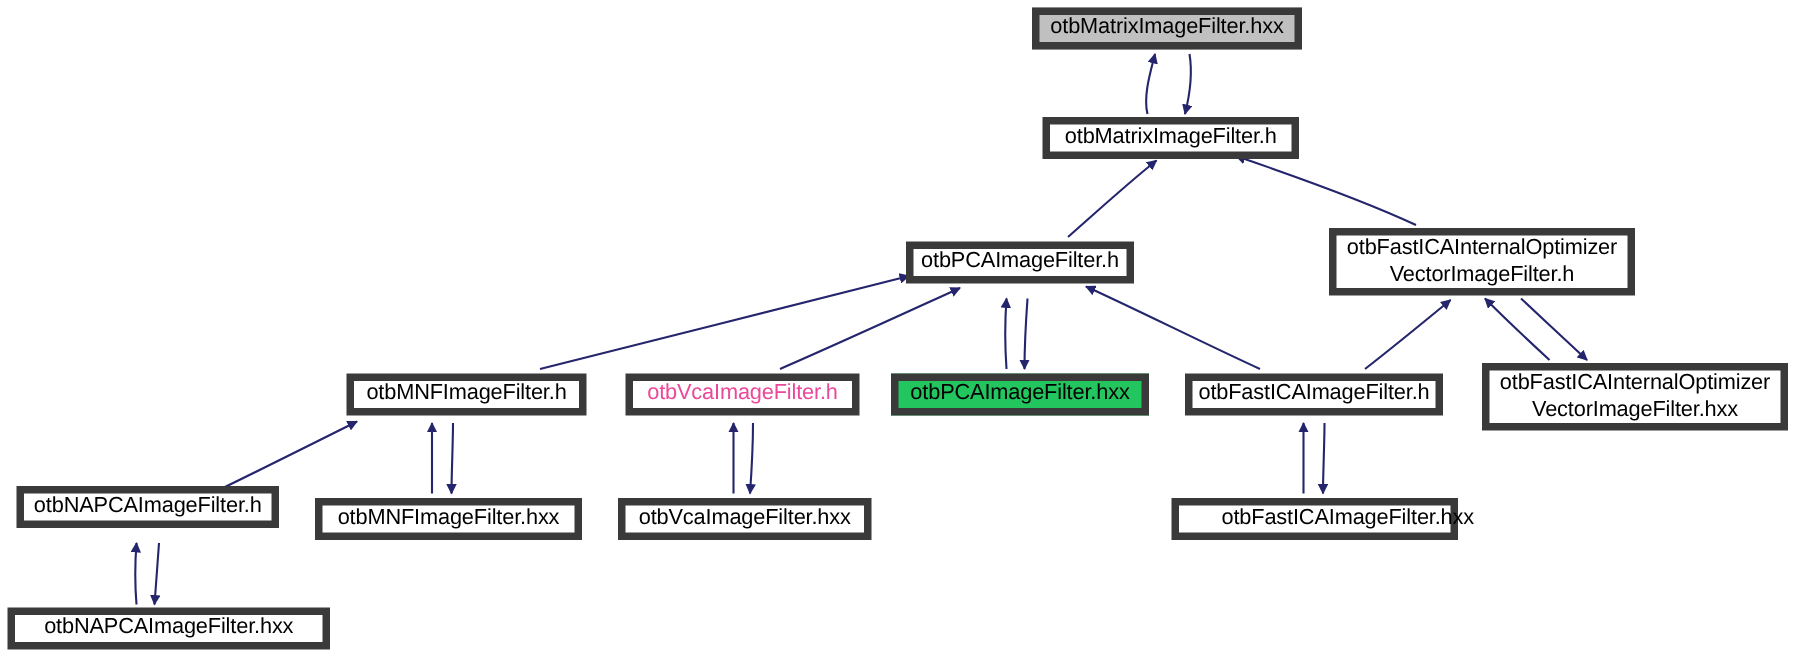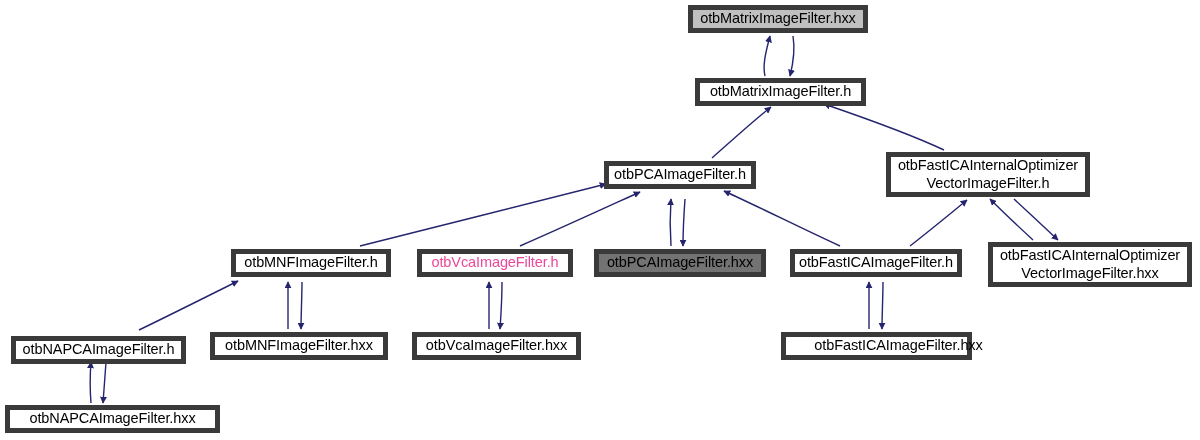--- a/index.html
+++ b/index.html
@@ -78,23 +78,23 @@
       </g>
   </svg>
   <div id="node-layer">
       <div class="node root" style="left: 688px; top: 5px; width: 180px; height: 28px; background: rgb(192, 192, 192); border-color: rgb(58, 58, 58); color: rgb(0, 0, 0);">otbMatrixImageFilter.hxx</div>
       <div class="node" style="left: 695px; top: 78px; width: 171px; height: 28px; background: rgb(255, 255, 255); border-color: rgb(58, 58, 58); color: rgb(0, 0, 0);">otbMatrixImageFilter.h</div>
       <div class="node" style="left: 604px; top: 161px; width: 152px; height: 28px; background: rgb(255, 255, 255); border-color: rgb(58, 58, 58); color: rgb(0, 0, 0);">otbPCAImageFilter.h</div>
       <div class="node" style="left: 886px; top: 152px; width: 204px; height: 45px; background: rgb(255, 255, 255); border-color: rgb(58, 58, 58); color: rgb(0, 0, 0);">otbFastICAInternalOptimizer
 VectorImageFilter.h</div>
       <div class="node" style="left: 219px; top: 249px; width: 160px; height: 28px; background: rgb(255, 255, 255); border-color: rgb(58, 58, 58); color: rgb(0, 0, 0); margin-left: 12px;">otbMNFImageFilter.h</div>
       <div class="node" style="left: 417px; top: 249px; width: 156px; height: 28px; background: rgb(255, 255, 255); border-color: rgb(58, 58, 58); color: #ec4899;">otbVcaImageFilter.h</div>
-      <div class="node" style="left: 594px; top: 249px; width: 172px; height: 28px; background: #737373; border-color: rgb(58, 58, 58); color: rgb(0, 0, 0);">otbPCAImageFilter.hxx</div>
+      <div class="node" style="left: 594px; top: 249px; width: 172px; height: 28px; background: #22c55e; border-color: rgb(58, 58, 58); color: rgb(0, 0, 0);">otbPCAImageFilter.hxx</div>
       <div class="node" style="left: 790px; top: 249px; width: 172px; height: 28px; background: rgb(255, 255, 255); border-color: rgb(58, 58, 58); color: rgb(0, 0, 0);">otbFastICAImageFilter.h</div>
       <div class="node" style="left: 988px; top: 242px; width: 204px; height: 45px; background: rgb(255, 255, 255); border-color: rgb(58, 58, 58); color: rgb(0, 0, 0);">otbFastICAInternalOptimizer
 VectorImageFilter.hxx</div>
-      <div class="node" style="left: 11px; top: 336px; width: 175px; height: 28px; background: rgb(255, 255, 255); border-color: rgb(58, 58, 58); color: rgb(0, 0, 0);">otbNAPCAImageFilter.h</div>
+      <div class="node" style="left: 11px; top: 324px; width: 175px; height: 28px; background: rgb(255, 255, 255); border-color: rgb(58, 58, 58); color: rgb(0, 0, 0);">otbNAPCAImageFilter.h</div>
       <div class="node" style="left: 210px; top: 332px; width: 178px; height: 28px; background: rgb(255, 255, 255); border-color: rgb(58, 58, 58); color: rgb(0, 0, 0);">otbMNFImageFilter.hxx</div>
       <div class="node" style="left: 412px; top: 332px; width: 169px; height: 28px; background: rgb(255, 255, 255); border-color: rgb(58, 58, 58); color: rgb(0, 0, 0);">otbVcaImageFilter.hxx</div>
       <div class="node" style="left: 781px; top: 332px; width: 191px; height: 28px; background: rgb(255, 255, 255); border-color: rgb(58, 58, 58); color: rgb(0, 0, 0); padding-left: 44px;">otbFastICAImageFilter.hxx</div>
       <div class="node" style="left: 5px; top: 405px; width: 215px; height: 28px; background: rgb(255, 255, 255); border-color: rgb(58, 58, 58); color: rgb(0, 0, 0);">otbNAPCAImageFilter.hxx</div>
     </div>
 </div>
 
 </body></html>

